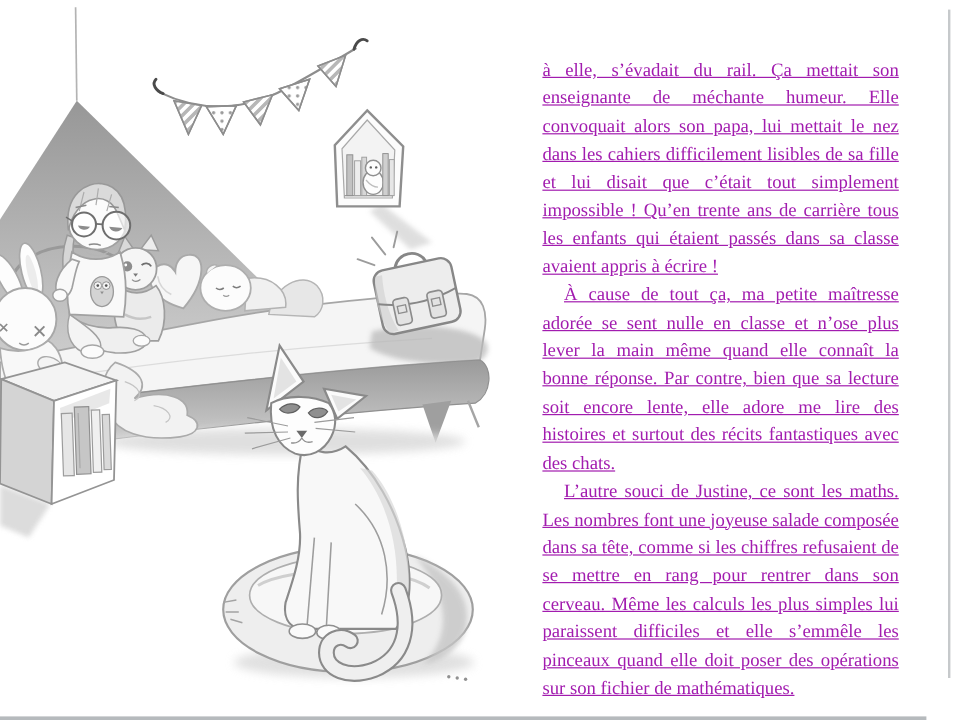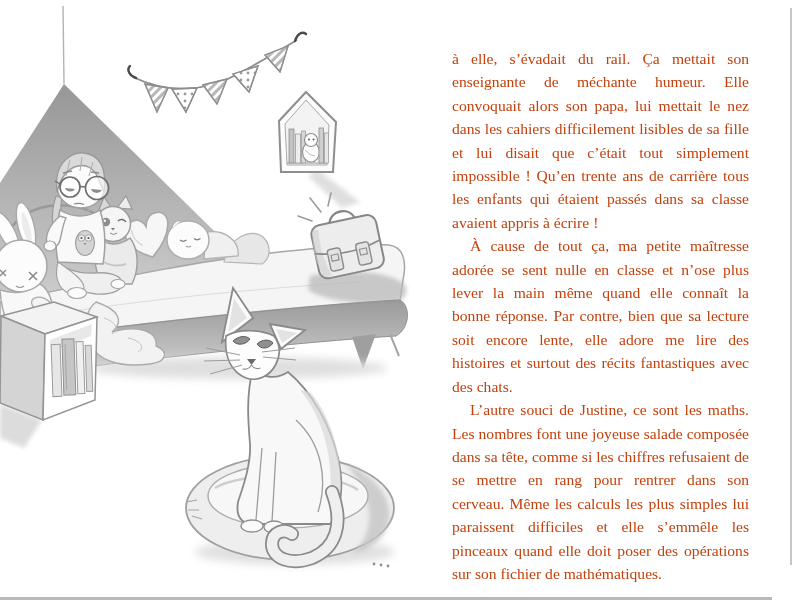--- a/index.html
+++ b/index.html
@@ -6,21 +6,21 @@
   body{
     width:799px;height:601px;position:relative;overflow:hidden;
     background:#ffffff;font-family:"Liberation Serif",serif;
   }
   .illustration-page{position:absolute;left:0;top:0;width:440px;height:601px}
   .illustration-page svg{display:block}
   .text-page{position:absolute;left:452px;top:0;width:297px;height:601px}
   .text-block{
     position:absolute;left:0;top:47px;width:297px;
     font-size:15.6px;line-height:23.4px;text-align:justify;
-    color:#c2410c;hyphens:auto;-webkit-hyphens:auto;
+    color:#a21caf;hyphens:auto;text-decoration:underline;-webkit-hyphens:auto;
   }
   .text-block p{margin:0;text-indent:18px}
   .text-block p.continuation{text-indent:0}
   .folio{
     position:absolute;left:0;top:566px;width:297px;text-align:center;
     font-size:12.5px;letter-spacing:1px;color:#3a3a3a;
   }
   .edge-right{position:absolute;left:790px;top:8px;width:2px;height:557px;background:#c6c9cb}
   .edge-bottom{position:absolute;left:0;top:597px;width:772px;height:3px;background:#b6babd}
 </style>

